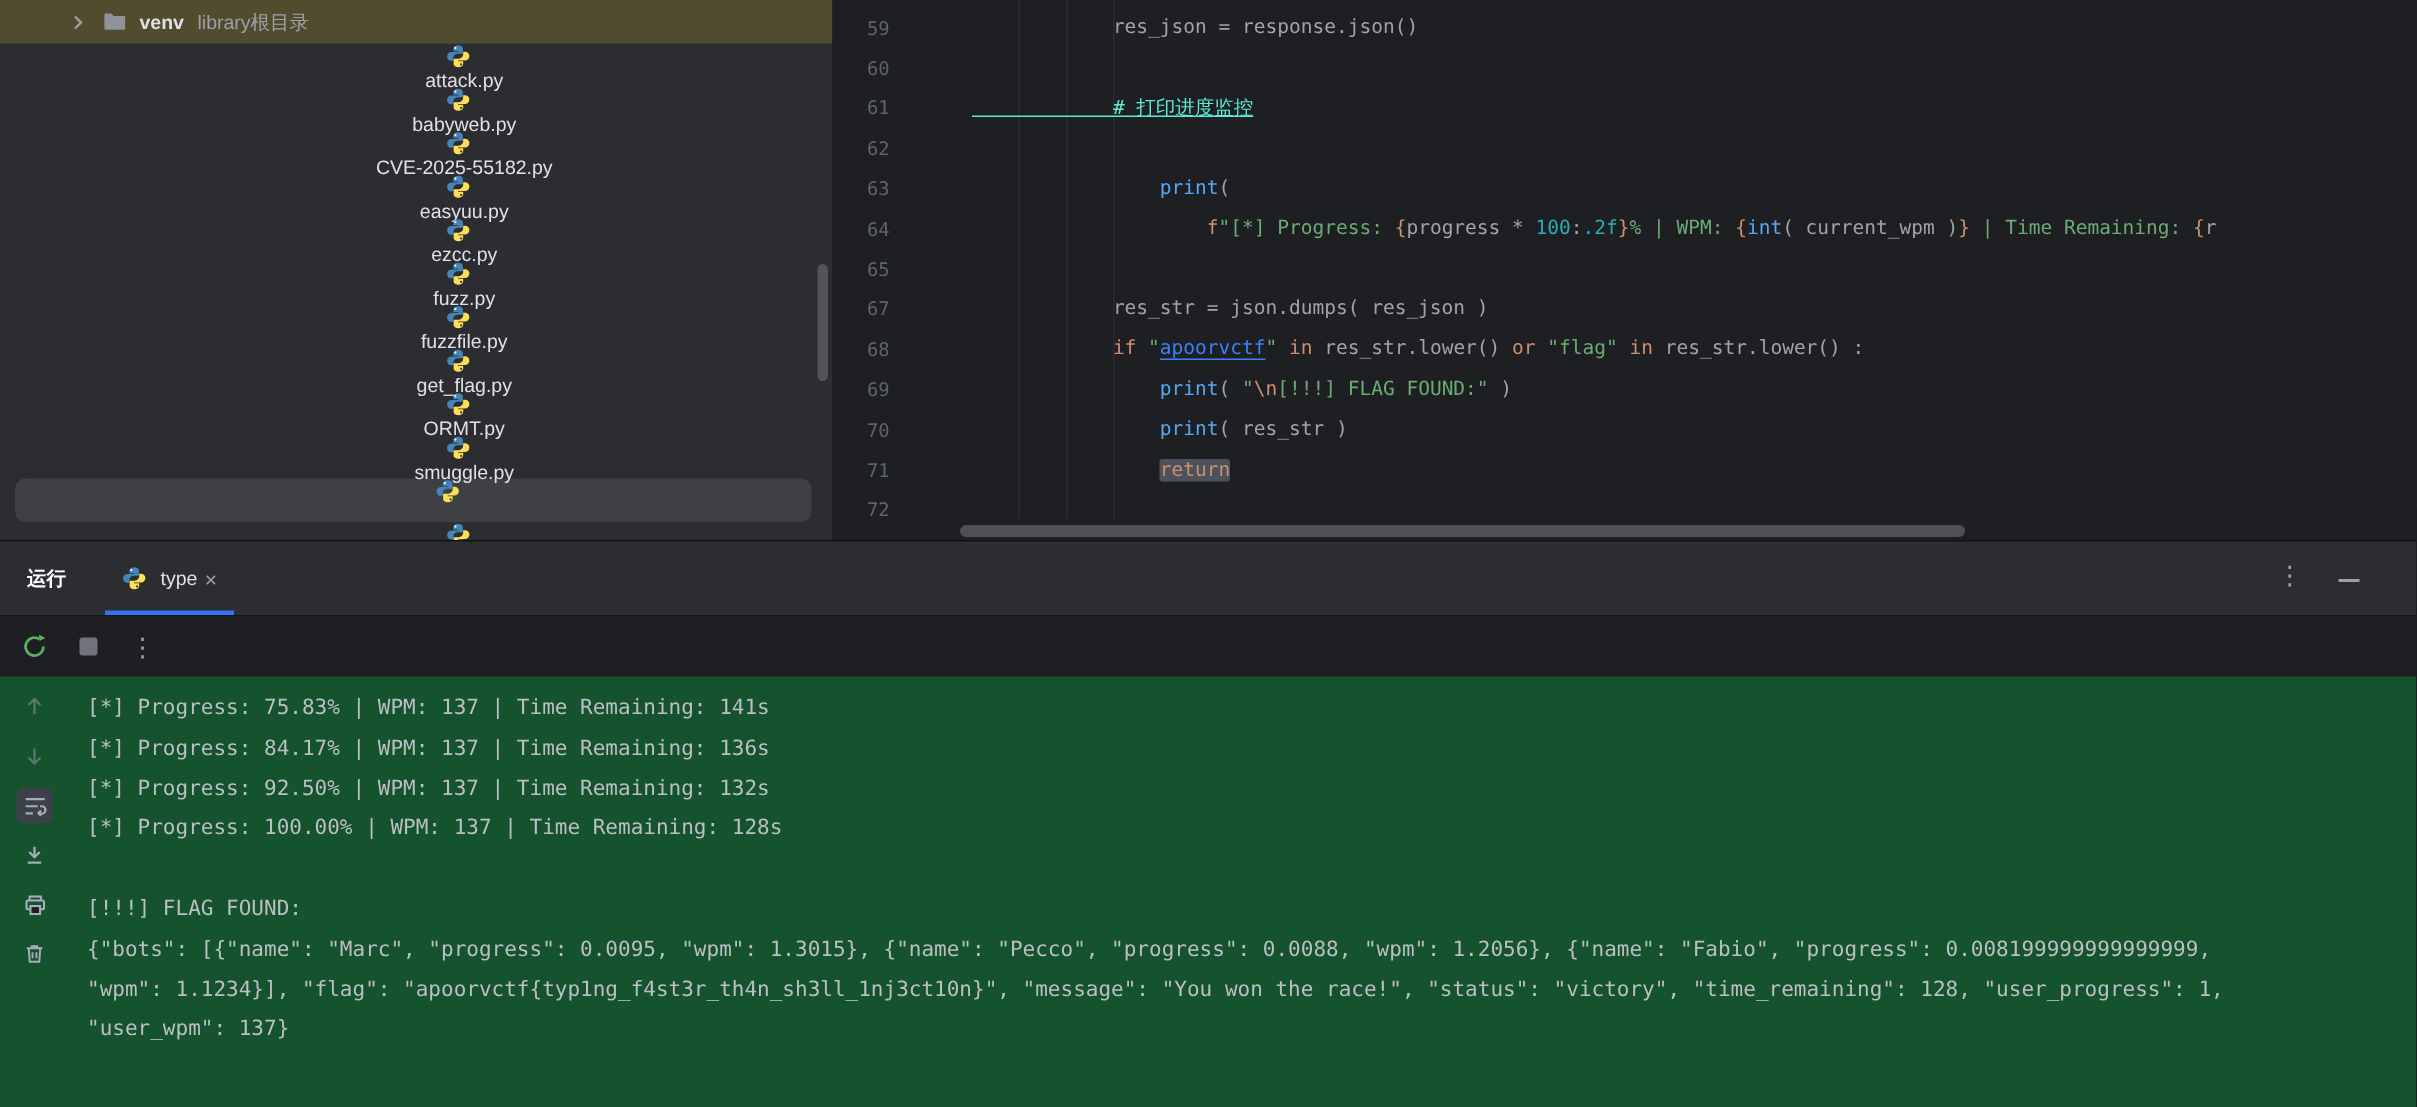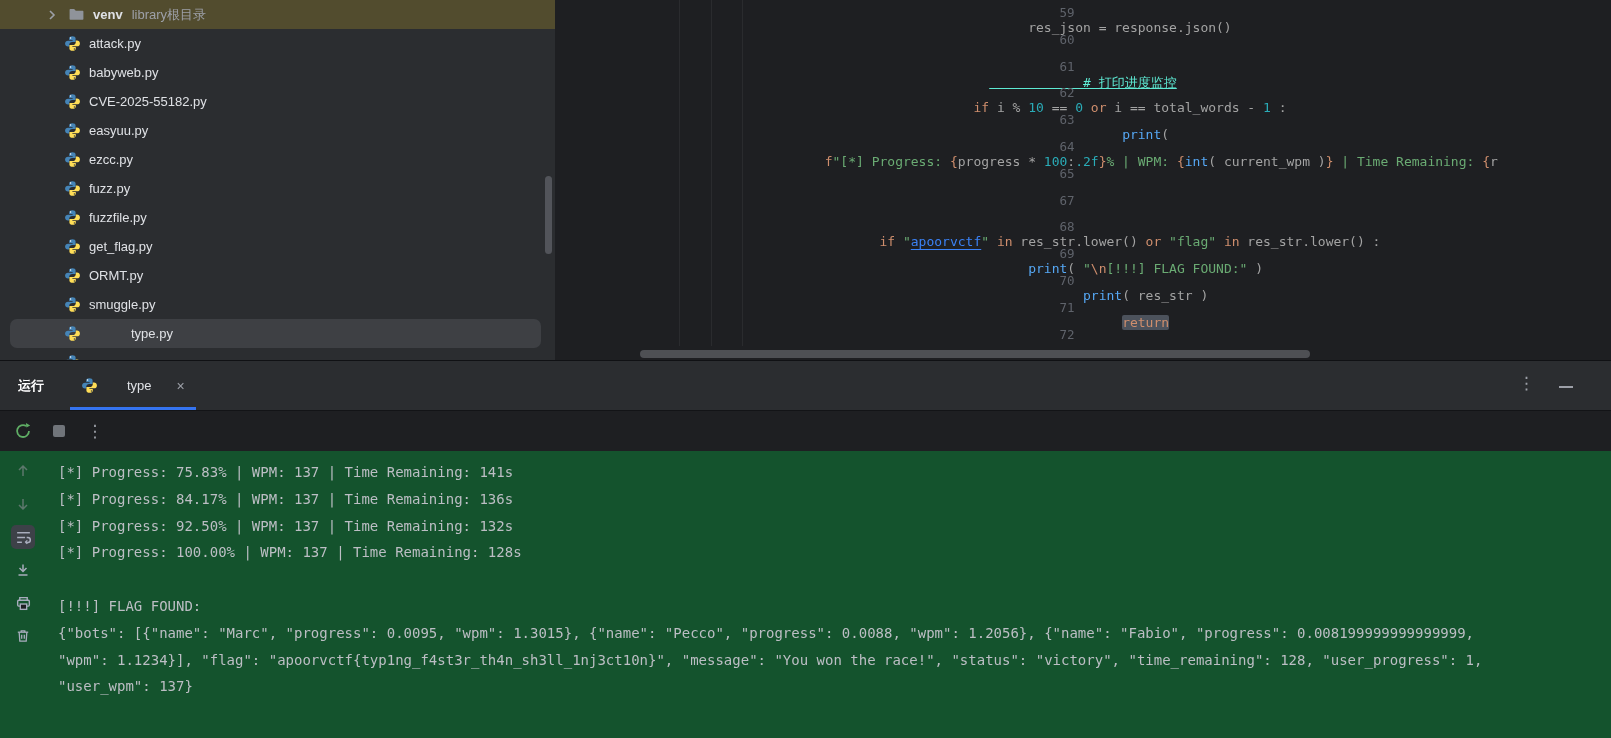--- a/index.html
+++ b/index.html
@@ -17,37 +17,37 @@
   }
   .tree-row {
     height:29px; display:flex; align-items:center;
     color:#dfe1e5; font-size:13px; white-space:nowrap;
   }
   .tree-row.root { background:#524c2e; padding-left:44px; }
   .chev { width:24px; height:16px; display:inline-flex; align-items:center; flex:none; }
   .icon16 { width:17px; height:17px; display:inline-flex; align-items:center; justify-content:center; margin-right:8px; flex:none; }
   .root-name { font-weight:700; margin-right:9px; }
   .root-suffix { color:#9da0a8; }
-  .tree-row.child { padding-left:64px; }
+  .tree-row.child { padding-left:64px;flex-direction:column; }
   .tree-row.child.selected {
     background:#3e4044; border-radius:7px;
     margin:0 14px 0 10px; padding-left:54px;gap:42px;
   }
   .tree-scrollbar {
     position:absolute; right:3px; top:176px; width:7px; height:78px;
     background:#595c61; border-radius:4px; opacity:.85;
   }
 
   
   .editor {
     position:absolute; left:555px; top:0; width:1056px; height:360px;
     background:#1e1f22; overflow:hidden;
   }
   #code-lines { position:absolute; left:0; top:0; right:0; padding-top:5px; }
-  .code-line { display:flex; height:26.8px; align-items:center;flex-direction:column; }
+  .code-line { display:flex; height:26.8px; align-items:center; }
   .gutter {
     width:93px; padding-right:55px; text-align:right; flex:none;
     color:#5f636b; font:12.5px "DejaVu Sans Mono", monospace;
   }
   .code-text { font:13px "DejaVu Sans Mono", monospace; white-space:pre; color:#bcbec4; }
   .t-p  { color:#a3a3a3; }
   .t-k  { color:#cf8e6d; }
   .t-b  { color:#56a8f5; }
   .t-s  { color:#6aab73; }
   .t-n  { color:#2aacb8; }
@@ -67,21 +67,21 @@
     position:absolute; left:0; top:360px; width:1611px; height:378px;
     background:#1e1f22; border-top:1px solid #101114;
   }
   .run-header {
     position:absolute; left:0; top:0; width:100%; height:50px;
     background:#2b2d30; border-bottom:1px solid #131417;
   }
   .tool-title { position:absolute; left:18px; top:16px; font-size:13px; font-weight:600; color:#ffffff; }
   .run-tab {
     position:absolute; left:70px; top:0; height:49px;
-    display:flex; align-items:center; gap:21px; padding:0 11px;
+    display:flex; align-items:center; gap:1px; padding:0 11px;
     color:#dfe1e5; font-size:13px;
   }
   .tab-underline { position:absolute; left:0; right:0; bottom:0; height:3px; background:#3574f0; }
   .tab-close { color:#9da0a8; font-size:14px; margin-left:4px; line-height:1; }
   .hdr-kebab { position:absolute; right:76px; top:14px; color:#9da0a8; font-size:17px; line-height:1; }
   .hide-bar  { position:absolute; right:38px; top:25px; width:14px; height:2px; background:#9da0a8; }
 
   .run-toolbar {
     position:absolute; left:0; top:50px; width:100%; height:40px;
     background:#1e1f22; display:flex; align-items:center; gap:14px; padding-left:12px;
@@ -273,36 +273,36 @@
         <div class="code-line">
           <span class="gutter">60</span>
           <span class="code-text"></span>
         </div>
         <div class="code-line">
           <span class="gutter">61</span>
           <span class="code-text"><span class="t-c">            # 打印进度监控</span></span>
         </div>
         <div class="code-line">
           <span class="gutter">62</span>
-          <span class="code-text"><span class="t-p">            </span><span class="t-k">if</span><span class="t-p"> i % </span><span class="t-n">10</span><span class="t-p"> == </span><span class="t-n">0</span><span class="t-p"> </span><span class="t-k">or</span><span class="t-p"> i == total_words - </span><span class="t-n">1</span><span class="t-p"> :</span></span>
         </div>
         <div class="code-line">
           <span class="gutter">63</span>
           <span class="code-text"><span class="t-p">                </span><span class="t-b">print</span><span class="t-p">(</span></span>
         </div>
         <div class="code-line">
           <span class="gutter">64</span>
           <span class="code-text"><span class="t-p">                    </span><span class="t-k">f</span><span class="t-s">"[*] Progress: </span><span class="t-k">{</span><span class="t-p">progress * </span><span class="t-n">100</span><span class="t-p">:</span><span class="t-n">.2f</span><span class="t-k">}</span><span class="t-s">% | WPM: </span><span class="t-k">{</span><span class="t-b">int</span><span class="t-p">( current_wpm )</span><span class="t-k">}</span><span class="t-s"> | Time Remaining: </span><span class="t-k">{</span><span class="t-p">r</span></span>
         </div>
         <div class="code-line">
           <span class="gutter">65</span>
           <span class="code-text"></span>
         </div>
         <div class="code-line">
           <span class="gutter">67</span>
+          <span class="code-text"><span class="t-p">            res_str = json.dumps( res_json )</span></span>
         </div>
         <div class="code-line">
           <span class="gutter">68</span>
           <span class="code-text"><span class="t-p">            </span><span class="t-k">if</span><span class="t-p"> </span><span class="t-s">"</span><span class="t-su">apoorvctf</span><span class="t-s">"</span><span class="t-p"> </span><span class="t-k">in</span><span class="t-p"> res_str.lower() </span><span class="t-k">or</span><span class="t-p"> </span><span class="t-s">"flag"</span><span class="t-p"> </span><span class="t-k">in</span><span class="t-p"> res_str.lower() :</span></span>
         </div>
         <div class="code-line">
           <span class="gutter">69</span>
           <span class="code-text"><span class="t-p">                </span><span class="t-b">print</span><span class="t-p">( </span><span class="t-s">"</span><span class="t-e">\n</span><span class="t-s">[!!!] FLAG FOUND:"</span><span class="t-p"> )</span></span>
         </div>
         <div class="code-line">

